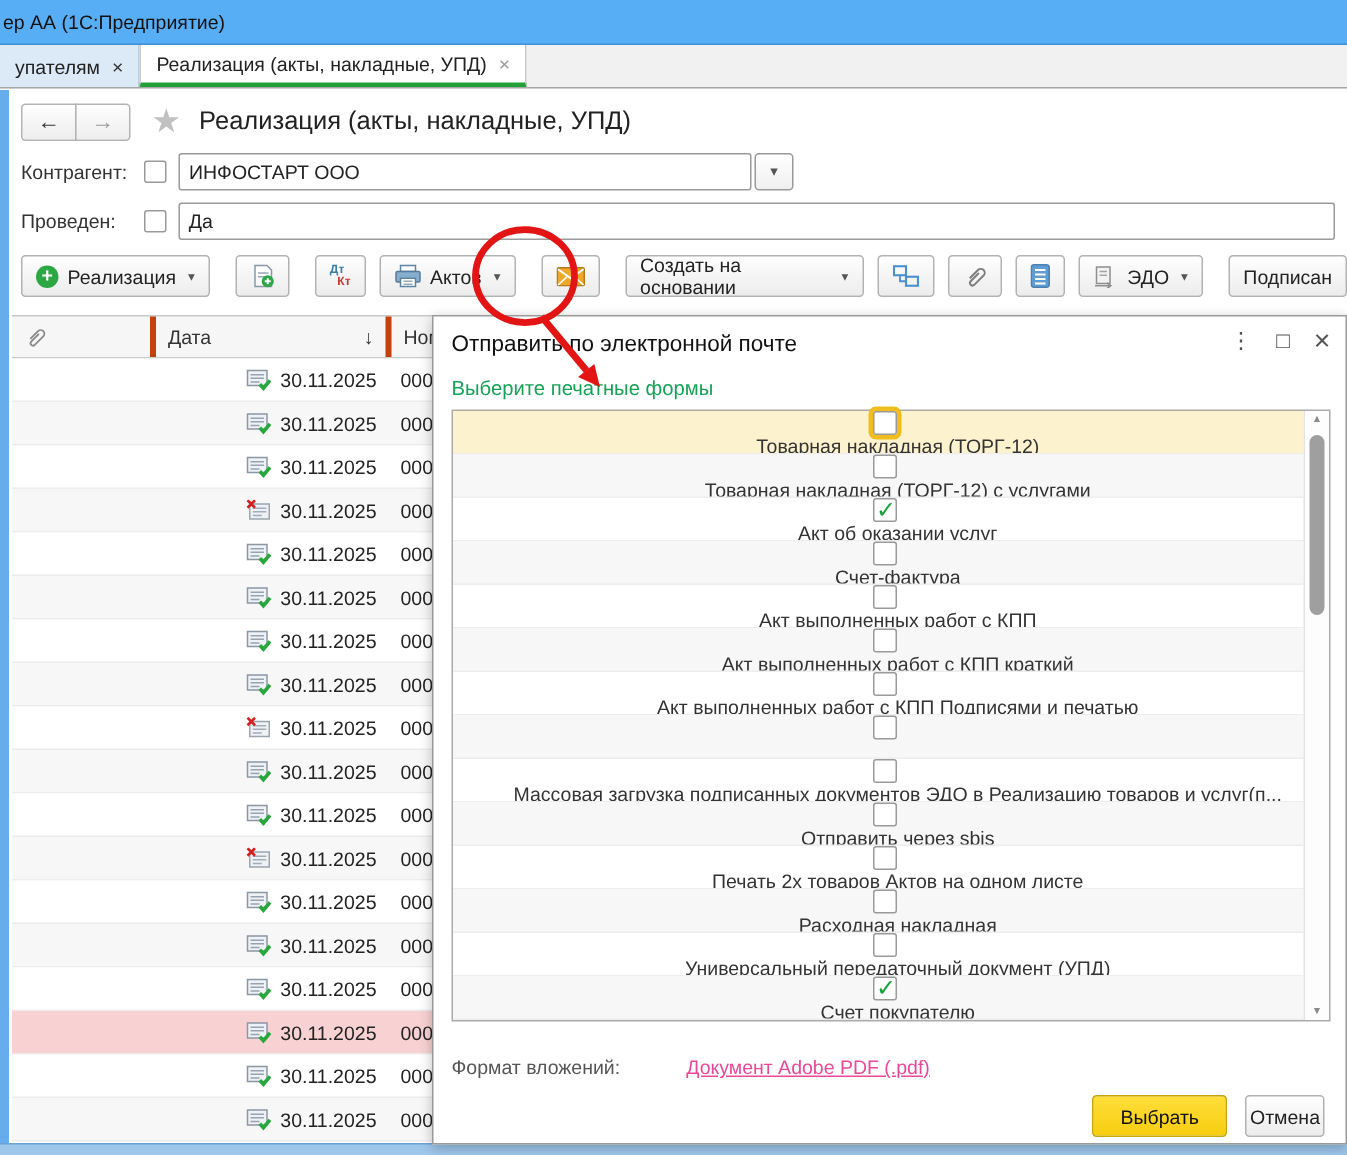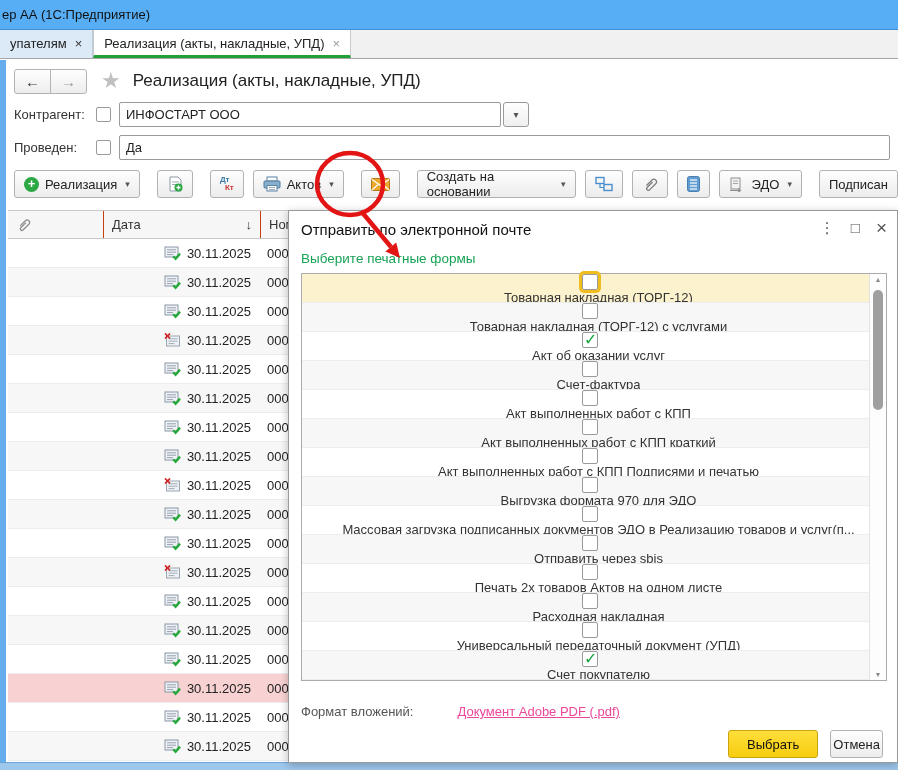--- a/index.html
+++ b/index.html
@@ -5,21 +5,21 @@
   * { margin:0; padding:0; box-sizing:border-box; }
   html,body { width:898px; height:770px; overflow:hidden;
     font-family:"Liberation Sans","DejaVu Sans",sans-serif; font-size:13px; color:#222; background:#fff; }
   .stage { position:relative; width:898px; height:570px; background:#fff; }
 
   
   .titlebar { position:absolute; left:0; top:0; width:898px; height:30px; background:#57aef4;
     border-bottom:1px solid #3d8fd6; display:flex; align-items:center; padding-left:2px; color:#111; font-size:13px; }
   .tabbar { position:absolute; left:0; top:30px; width:898px; height:29px; background:#f1f1f1;
     border-bottom:1px solid #a6a6a6; display:flex; align-items:stretch; }
-  .tab { display:flex; gap:8px; padding:6px 10px; font-size:13px; cursor:default; }
+  .tab { display:flex; align-items:center; gap:8px; padding:6px 10px; font-size:13px; cursor:default; }
   .tab.inactive { background:#dceaf8; border-right:1px solid #b9cbdd; }
   .tab.active { background:#fff; border-left:1px solid #c9c9c9; border-right:1px solid #c9c9c9;
     border-bottom:3px solid #21a038; }
   .tab .x { color:#333; font-size:13px; } .tab.active .x { color:#9a9a9a; }
   .frame-left { position:absolute; left:0; top:60px; width:6px; height:710px; background:#66adee; }
   .frame-bottom { position:absolute; left:0; top:762px; width:898px; height:8px; background:#9ec7ec;
     border-top:1px solid #6ba3d6; }
 
   
   .navrow { position:absolute; left:14px; top:68px; display:flex; align-items:center; }
@@ -52,21 +52,21 @@
     font-weight:bold; font-size:13px; line-height:14px; text-align:center; }
   .dtkt { font-size:8px; font-weight:bold; line-height:8px; text-align:left; }
   .dtkt .dt { color:#3a7ca8; display:block; }
   .dtkt .kt { color:#cc3333; display:block; margin-left:5px; }
   .gap1 { margin-left:8px; }
 
   
   .dtable { position:absolute; left:8px; top:210px; width:890px; }
   .dhead { display:grid; grid-template-columns:96px 157px 1fr; height:29px; background:#f6f6f6;
     border-top:1px solid #c9c9c9; border-bottom:1px solid #c9c9c9; align-items:center; color:#333; }
-  .dhead .hc { height:100%; display:flex; align-items:center; padding:0 8px; border-right:1px solid #c2410c; }
+  .dhead .hc { height:100%; display:flex; align-items:center; padding:0 8px; border-right:4px solid #c2410c; }
   .dhead .hc.date { justify-content:space-between; }
   .drow { display:grid; grid-template-columns:96px 157px 1fr; height:29px; align-items:center;
     border-bottom:1px solid #ececec; background:#fff; }
   .drow:nth-child(even) { background:#f7f7f7; }
   .drow.hl { background:#f8d2d2; }
   .dcell-date { display:flex; align-items:center; justify-content:flex-end; gap:6px; padding-right:10px; }
   .dcell-num { padding-left:6px; overflow:hidden; white-space:nowrap; }
   .doc-ic { width:17px; height:15px; position:relative; flex:0 0 auto; }
   .doc-ic svg { position:absolute; left:0; top:0; }
   .drow .del-ic { display:none; }
@@ -663,21 +663,20 @@
     <span class="pcheck">
       
     </span>
     <span class="plabel">Акт выполненных работ с КПП Подписями и печатью</span>
   </div>
 
   <div class="prow">
     <span class="pcheck">
       
     </span>
-    <span class="plabel">Выгрузка формата 970 для ЭДО</span>
   </div>
 
   <div class="prow">
     <span class="pcheck">
       
     </span>
     <span class="plabel">Массовая загрузка подписанных документов ЭДО в Реализацию товаров и услуг(п...</span>
   </div>
 
   <div class="prow">

